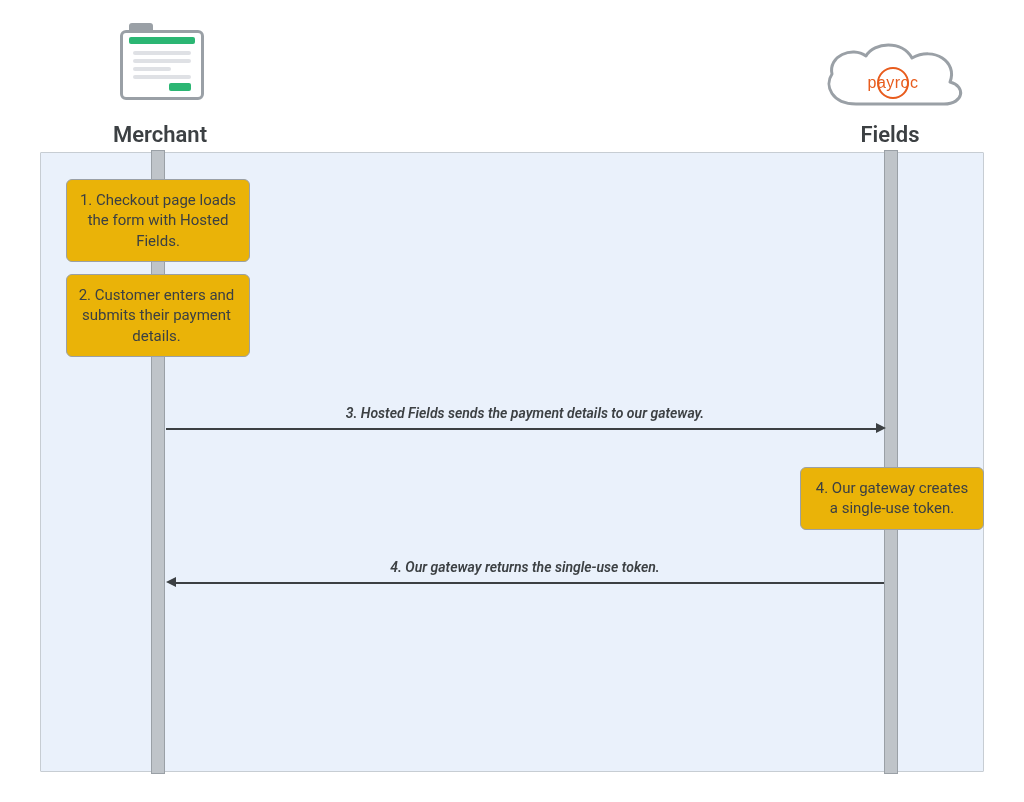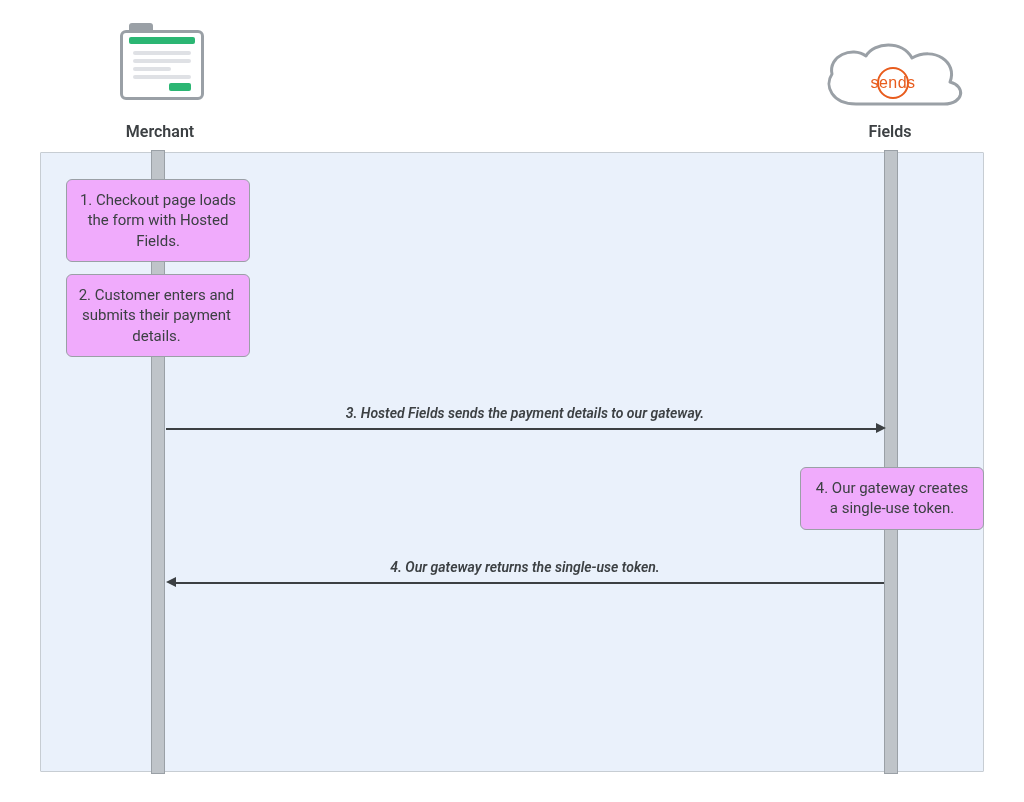--- a/index.html
+++ b/index.html
@@ -11,21 +11,21 @@
     color: #3c4043;
   }
   .diagram {
     position: relative;
     width: 984px;
     height: 762px;
     margin: 0 auto;
   }
   .participant-label {
     position: absolute;
-    font-size: 16px;
+    font-size: 22px;
     font-weight: 600;
     color: #3c4043;
     text-align: center;
   }
   .merchant-label { left: 60px; top: 102px; width: 160px; }
   .gateway-label  { left: 790px; top: 102px; width: 160px; }
 
   
   .browser-icon {
     position: absolute;
@@ -92,21 +92,21 @@
     width: 14px;
     background: #bfc4c9;
     border: 1px solid #9aa0a6;
   }
   .lifeline-merchant { left: 131px; top: 130px; height: 624px; }
   .lifeline-gateway  { left: 864px; top: 130px; height: 624px; }
 
   
   .step-box {
     position: absolute;
-    background: #f0abfc;
+    background: #eab308;
     border: 1.5px solid #9aa0a6;
     border-radius: 6px;
     padding: 10px 12px;
     width: 184px;
     text-align: center;
     font-size: 15px;
     line-height: 1.35;
     color: #3c4043;
   }
   .b1 { left: 46px; top: 159px; }
@@ -151,21 +151,21 @@
     <div class="line l4"></div>
     <div class="btn"></div>
   </div>
   <div class="participant-label merchant-label">Merchant</div>
 
   <div class="cloud-icon">
     <svg width="150" height="78" viewBox="0 0 150 78">
       <path d="M38 66 C14 66 6 48 14 36 C10 18 34 8 48 18 C56 4 84 2 94 20 C116 8 140 24 132 44 C148 48 146 66 126 66 Z" fill="#fff" stroke="#9aa0a6" stroke-width="3" stroke-linejoin="round"></path>
       <circle cx="75" cy="45" r="15" fill="none" stroke="#e85c1d" stroke-width="2"></circle>
     </svg>
-    <div class="cloud-label">sends</div>
+    <div class="cloud-label">payroc</div>
   </div>
   <div class="participant-label gateway-label">Fields</div>
 
   <div class="frame"></div>
 
   <div class="lifeline lifeline-merchant"></div>
   <div class="lifeline lifeline-gateway"></div>
 
   <div class="step-box b1">1. Checkout page loads the form with Hosted Fields.</div>
   <div class="step-box b2">2. Customer enters and submits their payment details.</div>

